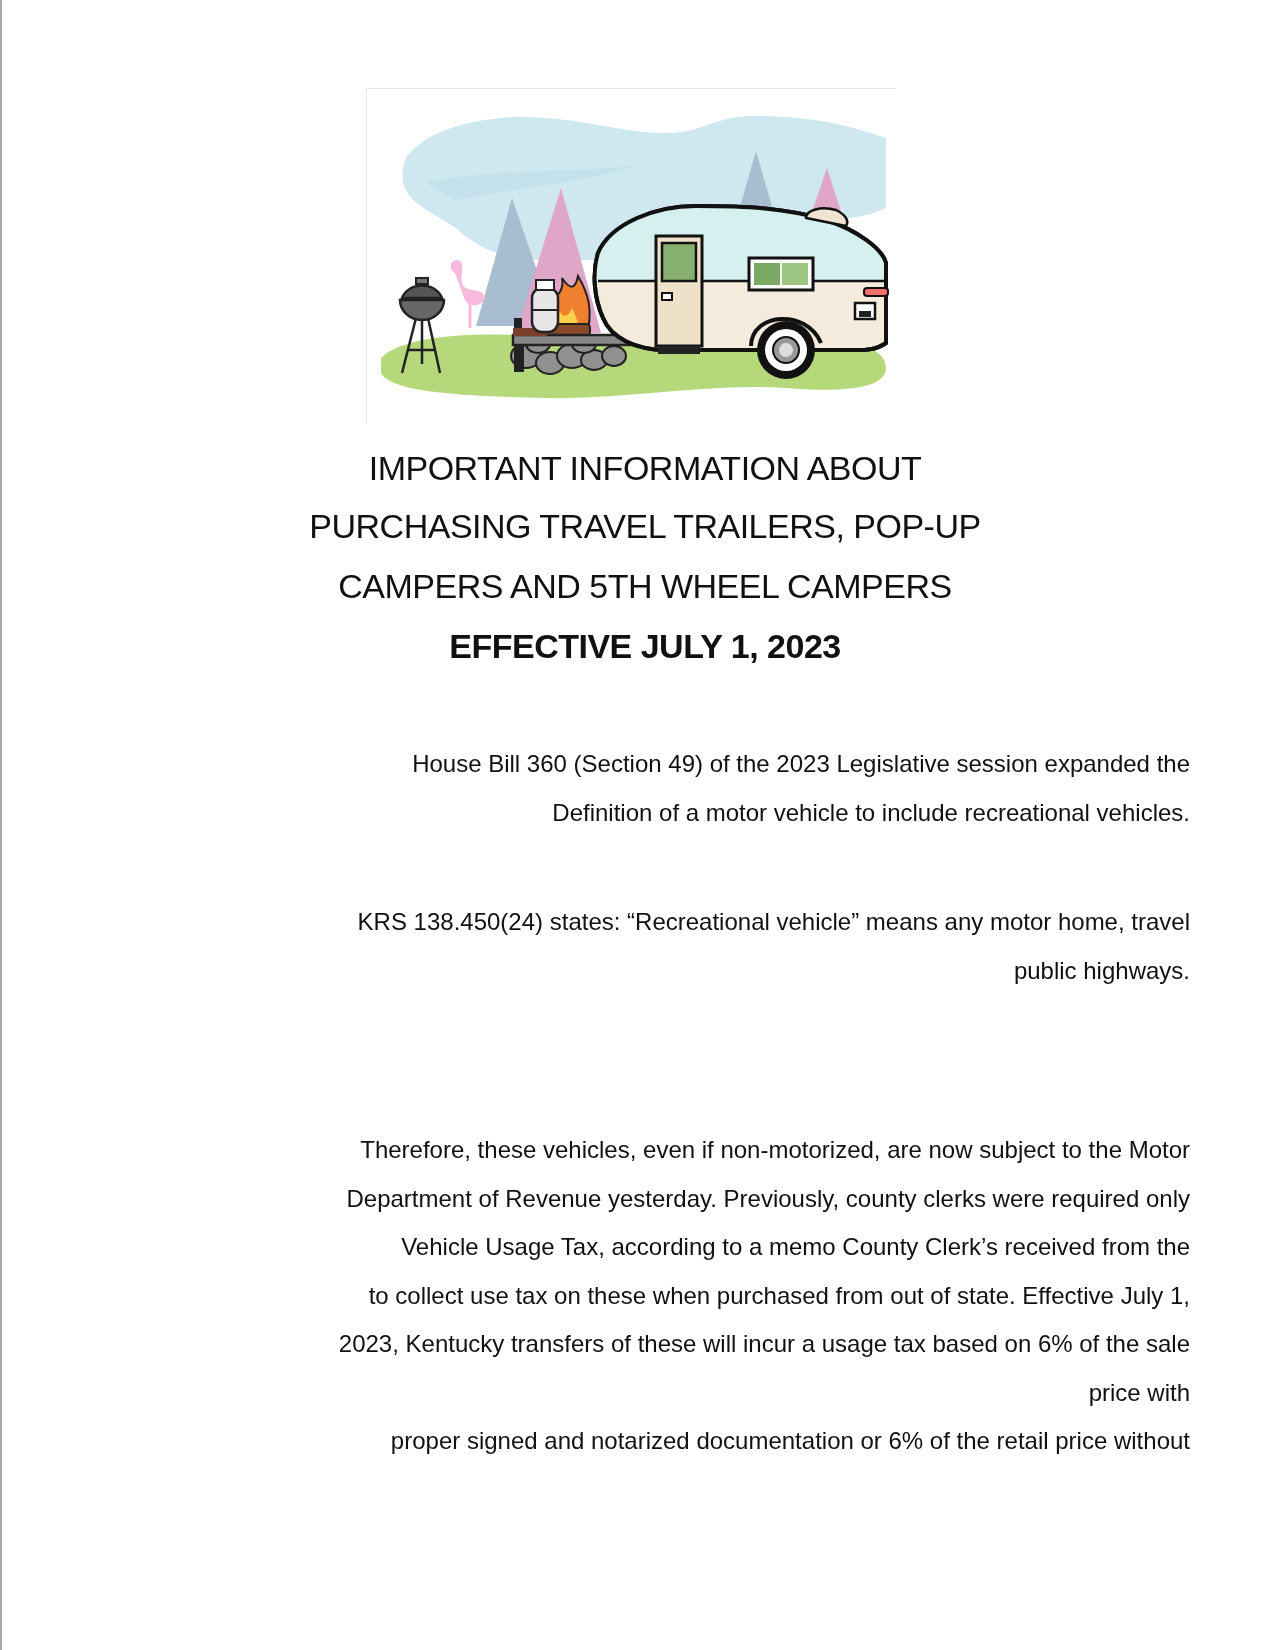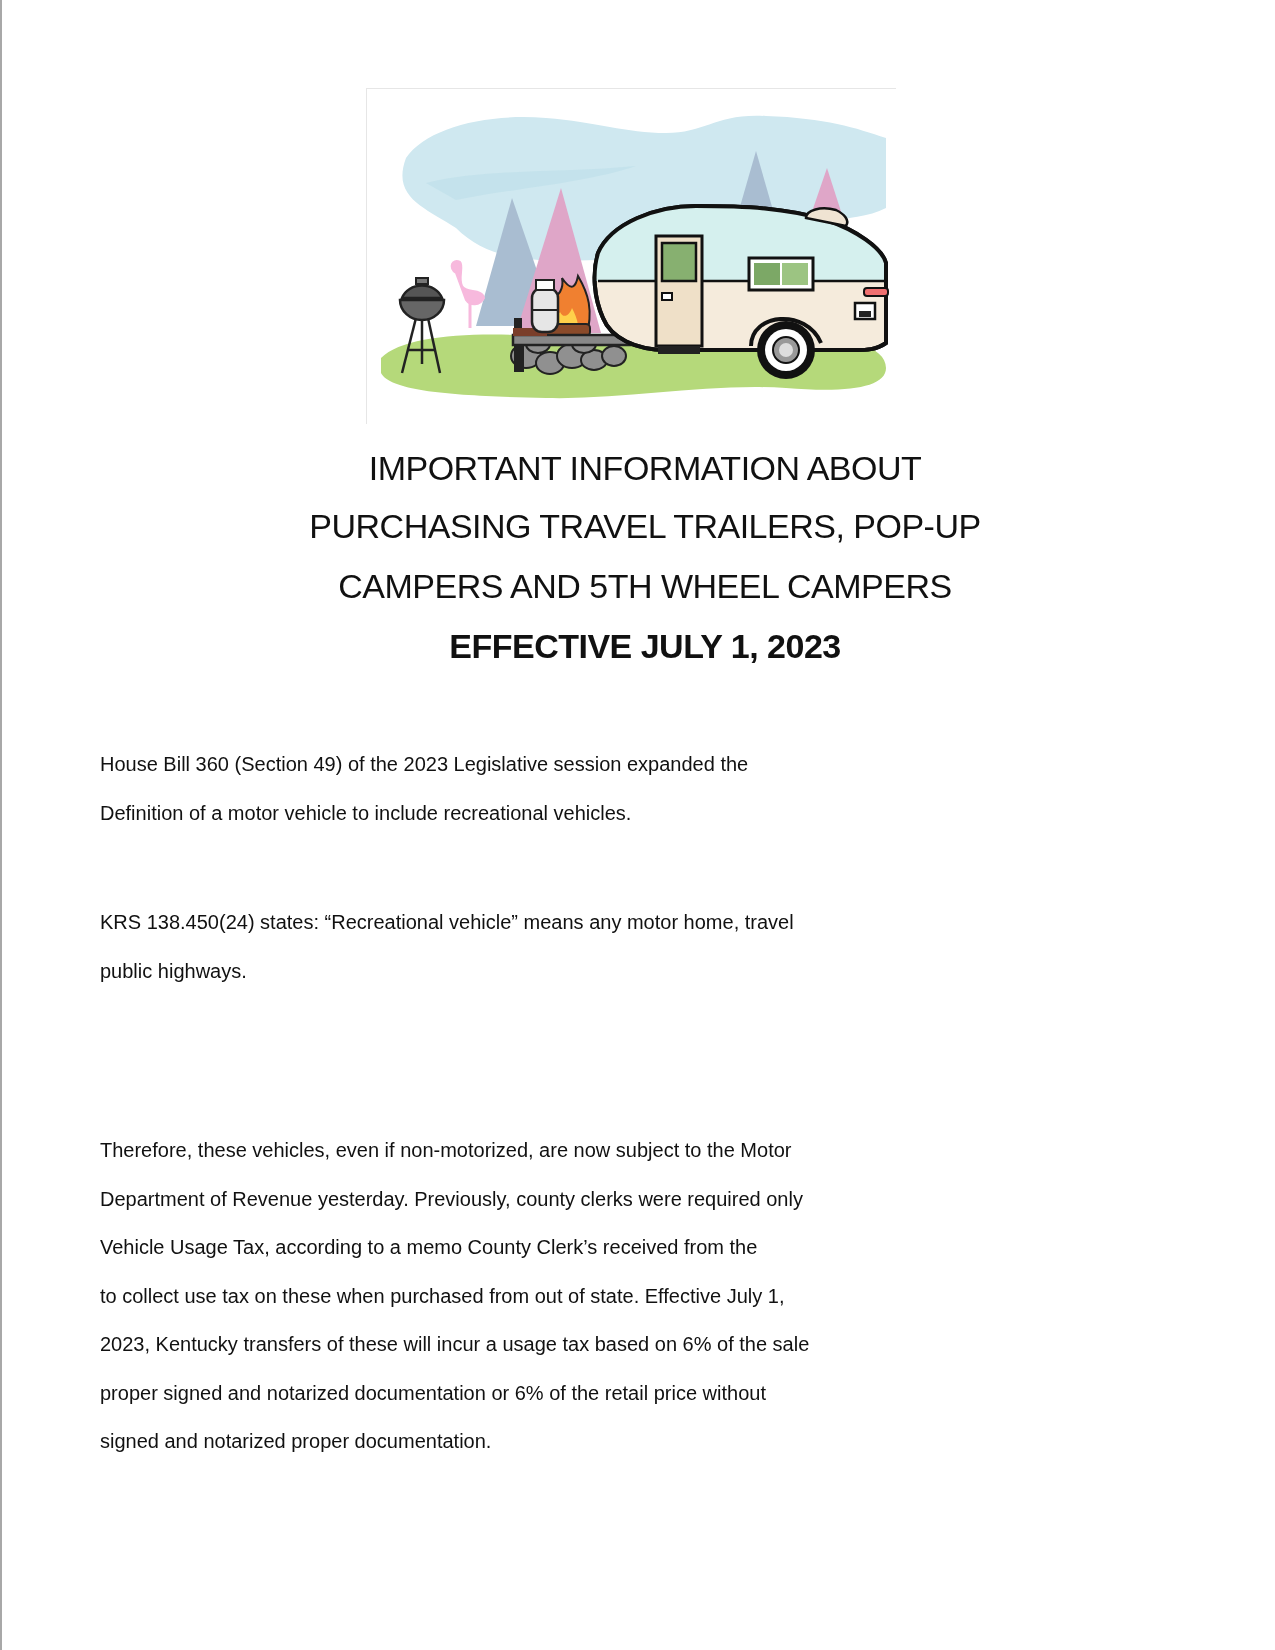--- a/index.html
+++ b/index.html
@@ -14,22 +14,22 @@
   .illus-frame-top { position:absolute; left:366px; top:88px; width:530px; height:1px; background:#e6e6e6; }
   .illus-frame-left { position:absolute; left:366px; top:88px; width:1px; height:336px; background:#e6e6e6; }
   .title {
     position: absolute; left: 0; width: 1290px; text-align: center;
     font-size: 34px; line-height: 60px; letter-spacing: -0.5px;
     top: 438px; color: #111;
   }
   .title .line { display: block; }
   .title .bold { font-weight: bold; }
   .para {
-    position: absolute; left: 100px; width: 1090px; text-align: left;
-    font-size: 20px; line-height: 48.5px; color: #111;
+    position: absolute; left: 100px; width: 1090px; text-align: right;
+    font-size: 24px; line-height: 48.5px; color: #111;
   }
   .para .line { display:block; white-space: nowrap; }
   .u { text-underline-offset: 5px; text-decoration-thickness: 2px; }
   #p1 { top: 740px; }
   #p2 { top: 898px; }
   #p3 { top: 1126px; }
 </style>
 </head>
 <body>
 
@@ -128,15 +128,15 @@
   <span class="line">KRS 138.450(24) states: “Recreational vehicle” means any motor home, travel</span>
   <span class="line">public highways.</span>
 </div>
 
 <div class="para" id="p3">
   <span class="line"><span class="u">Therefore, these vehicles, even if non-motorized, are now subject to the Motor</span></span>
   <span class="line"><span class="u">Department of Revenue yesterday. </span><span>Previously, county clerks were required only</span></span>
   <span class="line"><span class="u">Vehicle Usage Tax, according to a memo County Clerk’s received from the</span></span>
   <span class="line">to collect use tax on these when purchased from out of state. Effective July 1,</span>
   <span class="line">2023, Kentucky transfers of these will incur a usage tax based on 6% of the sale</span>
+  <span class="line">price with</span>
   <span class="line">proper signed and notarized documentation or 6% of the retail price without</span>
-  <span class="line">signed and notarized proper documentation.</span>
 </div>
 
 </body></html>

